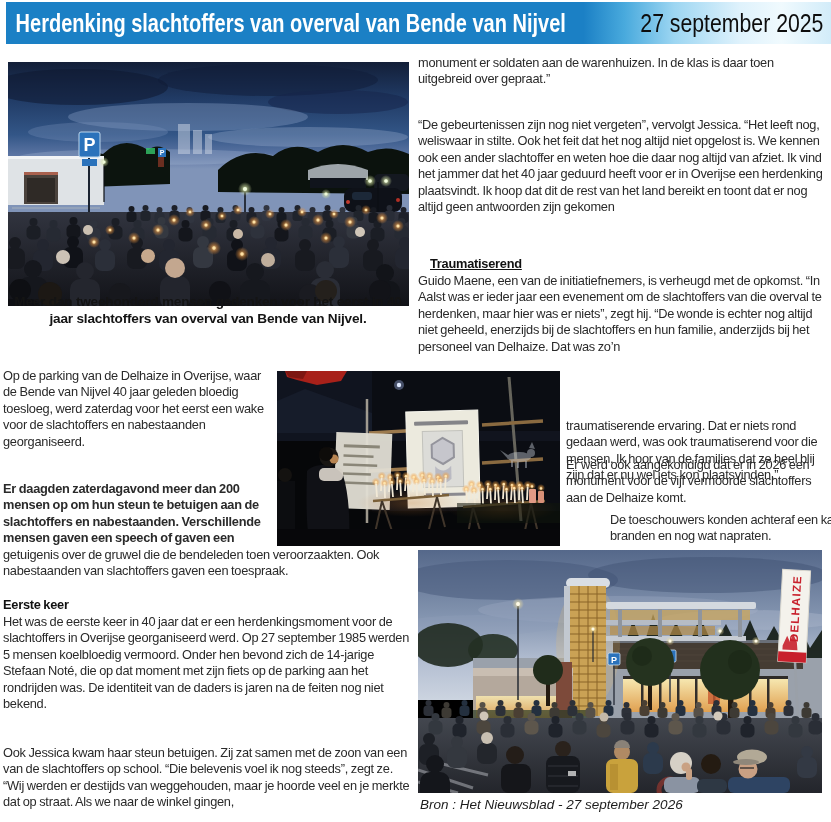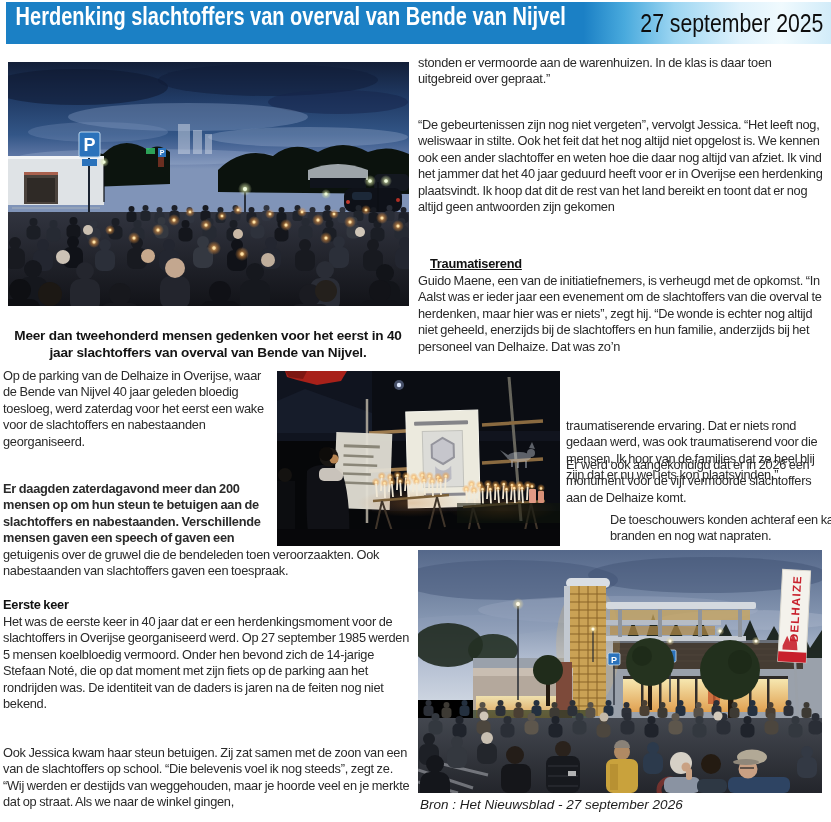--- a/index.html
+++ b/index.html
@@ -1,21 +1,21 @@
 <!DOCTYPE html>
 <html><head>
 <meta charset="utf-8">
 <style>
   html,body{margin:0;padding:0;background:#fff;}
   .page{position:relative;width:831px;height:822px;background:#fff;overflow:hidden;
         font-family:"Liberation Sans",sans-serif;color:#262626;}
   .headerbar{position:absolute;left:6px;top:2px;right:0;height:42px;
 
         background:linear-gradient(to right,#1b80c5 0%,#1b80c5 70%,#49aadd 75%,#9dd6f2 81%,#dff2fc 89%,#f0fafe 94%,#d2ecf9 100%);
-        display:flex;align-items:flex-start;}
+        display:flex;align-items:center;}
   .title{color:#fff;font-weight:bold;font-size:25px;white-space:nowrap;padding-left:12px;
         transform:scaleX(.8);transform-origin:0 50%;}
   .hdate{position:absolute;right:8px;top:50%;transform:translateY(-50%) scaleX(.85);transform-origin:100% 50%;
         font-size:25px;color:#0d0d0d;white-space:nowrap;}
   .block{position:absolute;font-size:12.8px;line-height:16.45px;letter-spacing:-.25px;word-spacing:-.6px;color:#2a2a2a;}
   .hd{font-weight:bold;color:#111;}
   .caption{position:absolute;font-weight:bold;text-align:center;font-size:13.6px;line-height:16.6px;
         letter-spacing:-.2px;color:#141414;}
   .photo{position:absolute;overflow:hidden;background:#000;}
   .photo svg{display:block;width:100%;height:100%;}
@@ -302,30 +302,30 @@
             <circle cx="234" cy="192" r="1.7" fill="#ffe2a6"></circle>
           </g>
         <g>
             <circle cx="318" cy="176" r="6" fill="url(#cg1)"></circle>
             <circle cx="318" cy="176" r="1.5" fill="#ffe2a6"></circle>
           </g>
       </g>
     </svg>
   </div>
 
-  <div class="caption" style="left:6px;top:328px;width:404px;">Meer dan tweehonderd mensen gedenken voor het eerst in 40 jaar slachtoffers van overval van Bende van Nijvel.</div>
+  <div class="caption" style="left:6px;top:294px;width:404px;">Meer dan tweehonderd mensen gedenken voor het eerst in 40 jaar slachtoffers van overval van Bende van Nijvel.</div>
 
   <div class="block" style="left:3px;top:368px;width:272px;">Op de parking van de Delhaize in Overijse, waar de Bende van Nijvel 40 jaar geleden bloedig toesloeg, werd zaterdag voor het eerst een wake voor de slachtoffers en nabestaanden georganiseerd.</div>
   <div class="block" style="left:3px;top:481px;width:272px;font-weight:bold;">Er daagden zaterdagavond meer dan 200 mensen op om hun steun te betuigen aan de slachtoffers en nabestaanden. Verschillende mensen gaven een speech of gaven een</div>
   <div class="block hd" style="left:3px;top:597px;width:200px;">Eerste keer</div>
   <div class="block" style="left:3px;top:547px;width:408px;">getuigenis over de gruwel die de bendeleden toen veroorzaakten. Ook nabestaanden van slachtoffers gaven een toespraak.</div>
   <div class="block" style="left:3px;top:614px;width:410px;">Het was de eerste keer in 40 jaar dat er een herdenkingsmoment voor de slachtoffers in Overijse georganiseerd werd. Op 27 september 1985 werden 5 mensen koelbloedig vermoord. Onder hen bevond zich de 14-jarige Stefaan Noté, die op dat moment met zijn fiets op de parking aan het rondrijden was. De identiteit van de daders is jaren na de feiten nog niet bekend.</div>
   <div class="block" style="left:3px;top:745px;width:410px;">Ook Jessica kwam haar steun betuigen. Zij zat samen met de zoon van een van de slachtoffers op school. “Die belevenis voel ik nog steeds”, zegt ze. “Wij werden er destijds van weggehouden, maar je hoorde veel en je merkte dat op straat. Als we naar de winkel gingen,</div>
 
-  <div class="block" style="left:418px;top:55px;width:407px;">stonden er vermoorde aan de warenhuizen. In de klas is daar toen uitgebreid over gepraat.”</div>
+  <div class="block" style="left:418px;top:55px;width:407px;">monument er soldaten aan de warenhuizen. In de klas is daar toen uitgebreid over gepraat.”</div>
   <div class="block" style="left:418px;top:117px;width:407px;">“De gebeurtenissen zijn nog niet vergeten”, vervolgt Jessica. “Het leeft nog, weliswaar in stilte. Ook het feit dat het nog altijd niet opgelost is. We kennen ook een ander slachtoffer en weten hoe die daar nog altijd van afziet. Ik vind het jammer dat het 40 jaar geduurd heeft voor er in Overijse een herdenking plaatsvindt. Ik hoop dat dit de rest van het land bereikt en toont dat er nog altijd geen antwoorden zijn gekomen</div>
   <div class="block hd" style="left:430px;top:256px;width:200px;text-decoration:underline;">Traumatiserend</div>
   <div class="block" style="left:418px;top:273px;width:410px;">Guido Maene, een van de initiatiefnemers, is verheugd met de opkomst. “In Aalst was er ieder jaar een evenement om de slachtoffers van die overval te herdenken, maar hier was er niets”, zegt hij. “De wonde is echter nog altijd niet geheeld, enerzijds bij de slachtoffers en hun familie, anderzijds bij het personeel van Delhaize. Dat was zo’n</div>
   <div class="block" style="left:566px;top:370px;width:262px;margin-top:48px;">traumatiserende ervaring. Dat er niets rond gedaan werd, was ook traumatiserend voor die mensen. Ik hoor van de families dat ze heel blij zijn dat er nu wel iets kon plaatsvinden.”</div>
   <div class="block" style="left:566px;top:457px;width:262px;">Er werd ook aangekondigd dat er in 2026 een monument voor de vijf vermoorde slachtoffers aan de Delhaize komt.</div>
   <div class="block" style="left:566px;top:512px;width:262px;margin-left:44px;">De toeschouwers konden achteraf een kaarsje branden en nog wat napraten.</div>
 
   <div class="photo" style="left:277px;top:371px;width:283px;height:175px;">
     <svg viewBox="0 0 283 175">
       <defs>

